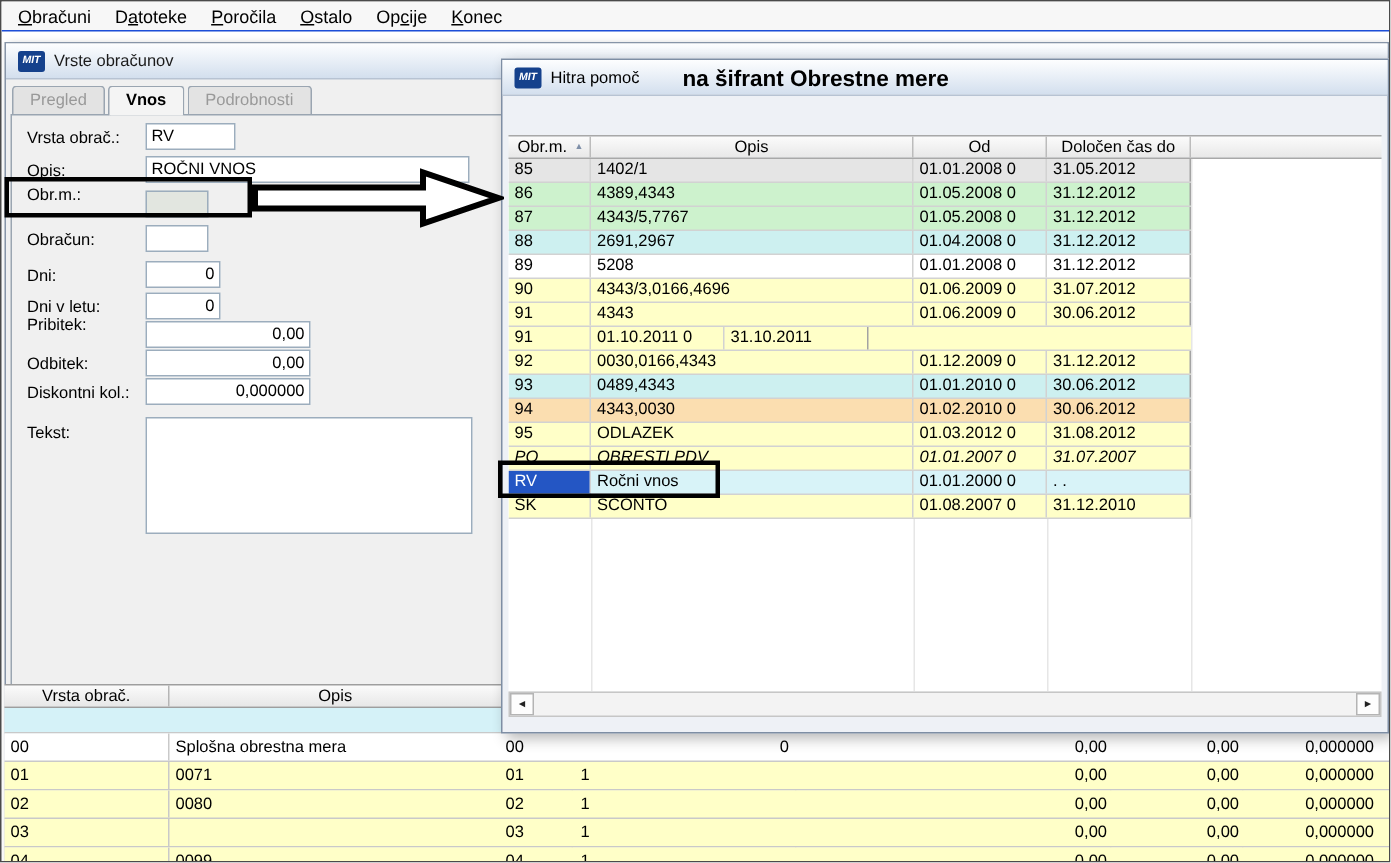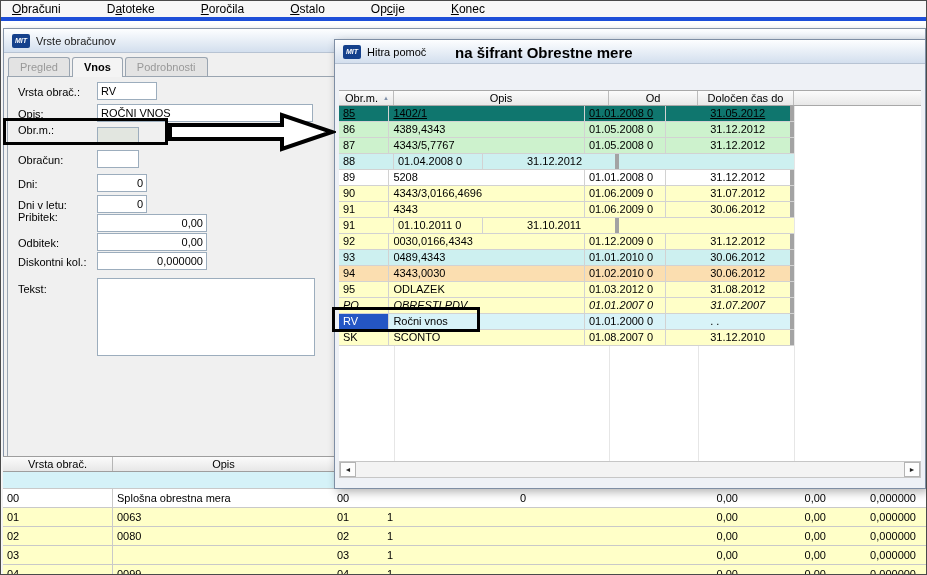--- a/index.html
+++ b/index.html
@@ -2,21 +2,21 @@
 <html><head>
 <meta charset="utf-8">
 <style>
   * { margin:0; padding:0; box-sizing:border-box; }
   html,body { background:#ffffff; }
   body { font-family:"Liberation Sans", sans-serif; font-size:11px; color:#000; }
   .screen { position:relative; width:927px; height:575px; overflow:hidden; background:#fff; border:1px solid #4a4a4a; }
 
   
   .menubar { position:absolute; left:0; top:0; width:100%; height:20px; background:#f7f7f7;
-             border-bottom:4px solid #1d4ed8; display:flex; align-items:center; padding-left:3px; font-size:12px;gap:30px; }
+             border-bottom:1px solid #1d4ed8; display:flex; align-items:center; padding-left:3px; font-size:12px; }
   .menu-item { padding:2px 8px; cursor:default; }
   .menu-item u { text-decoration:underline; }
 
   
   .main-window { position:absolute; left:2px; top:27px; width:923px; height:546px;
                  background:#f0f0f0; border:1px solid #8795a8; box-shadow:2px 2px 6px rgba(0,0,0,.25); }
   .titlebar { position:absolute; left:0; top:0; right:0; height:24px;
               background:linear-gradient(#fdfeff,#d3dfee); border-bottom:1px solid #b7c3d3;
               display:flex; align-items:center; padding-left:8px; gap:6px; }
   .app-icon { width:18px; height:14px; background:#15418c; color:#fff; font-size:7px; font-weight:bold; font-style:italic;
@@ -83,21 +83,21 @@
   .gh.filler { flex:1; border-right:none; }
   .sort { font-size:6px; color:#7e8fa8; margin-left:5px; vertical-align:2px; }
 
   .gbody { position:absolute; left:4px; right:4px; top:66px; height:355px; background:#fff; overflow:hidden; }
   .gbody .vline { background:#e6e6e6; }
   .hrow { position:relative; z-index:1; display:flex; width:455px; height:16px; border-bottom:1px solid #d2d2d2; }
   .hc { border-right:1px solid #d2d2d2; padding:1px 0 0 4px; font-size:11px; overflow:hidden; white-space:nowrap; }
   .hc.code { width:55px; }
   .hc.opis { width:215px; }
   .hc.od { width:89px; }
-  .hc.do { width:96px; border-right:4px solid #a3a3a3;margin-left:40px; }
+  .hc.do { width:96px; border-right:1px solid #a3a3a3; }
 
   .hscroll { position:absolute; left:4px; right:4px; top:421px; height:17px;
              background:#f3f3f3; border:1px solid #c6c6c6; }
   .sbtn { position:absolute; top:0; width:16px; height:15px; background:#fdfdfd; border:1px solid #b4b4b4;
           display:flex; align-items:center; justify-content:center; font-size:7px; color:#222; }
   .sbtn.left { left:0; }
   .sbtn.right { right:0; }
 
   
   .anno-box1 { position:absolute; left:2px; top:117px; width:165px; height:27px; border:3px solid #000; z-index:30; }
@@ -168,21 +168,21 @@
       <div class="blh code">Vrsta obrač.</div>
       <div class="blh opis">Opis</div>
     </div>
     <div class="bl-selrow" style="background: rgb(213, 242, 248);"></div>
     <div class="bl-row" style="background: rgb(255, 255, 255);">
         <div class="blc code">00</div>
         <div class="blc opis">Splošna obrestna mera</div>
       </div>
       <div class="bl-row" style="background: rgb(255, 255, 200);">
         <div class="blc code">01</div>
-        <div class="blc opis">0063</div>
+        <div class="blc opis">0071</div>
       </div>
       <div class="bl-row" style="background: rgb(255, 255, 200);">
         <div class="blc code">02</div>
         <div class="blc opis">0080</div>
       </div>
       <div class="bl-row" style="background: rgb(255, 255, 200);">
         <div class="blc code">03</div>
       </div>
       <div class="bl-row" style="background: rgb(255, 255, 200);">
         <div class="blc code">04</div>
@@ -252,40 +252,41 @@
       <div class="gh od">Od</div>
       <div class="gh do">Določen čas do</div>
       <div class="gh filler"></div>
     </div>
 
     <div class="gbody">
       <div class="vline" style="left:55px"></div>
       <div class="vline" style="left:270px"></div>
       <div class="vline" style="left:359px"></div>
       <div class="vline" style="left:455px"></div>
-      <div class="hrow" style="background: #0f766e; text-decoration: underline;">
+      <div class="hrow" style="background: #e5e5e5;">
           <div class="hc code">85</div>
           <div class="hc opis">1402/1</div>
           <div class="hc od">01.01.2008 0</div>
           <div class="hc do">31.05.2012</div>
         </div>
         <div class="hrow" style="background: rgb(205, 242, 205);">
           <div class="hc code">86</div>
           <div class="hc opis">4389,4343</div>
           <div class="hc od">01.05.2008 0</div>
           <div class="hc do">31.12.2012</div>
         </div>
         <div class="hrow" style="background: rgb(205, 242, 205);">
           <div class="hc code">87</div>
           <div class="hc opis">4343/5,7767</div>
           <div class="hc od">01.05.2008 0</div>
           <div class="hc do">31.12.2012</div>
         </div>
         <div class="hrow" style="background: rgb(205, 240, 240);">
           <div class="hc code">88</div>
+          <div class="hc opis">2691,2967</div>
           <div class="hc od">01.04.2008 0</div>
           <div class="hc do">31.12.2012</div>
         </div>
         <div class="hrow" style="background: rgb(255, 255, 255);">
           <div class="hc code">89</div>
           <div class="hc opis">5208</div>
           <div class="hc od">01.01.2008 0</div>
           <div class="hc do">31.12.2012</div>
         </div>
         <div class="hrow" style="background: rgb(255, 255, 200);">

